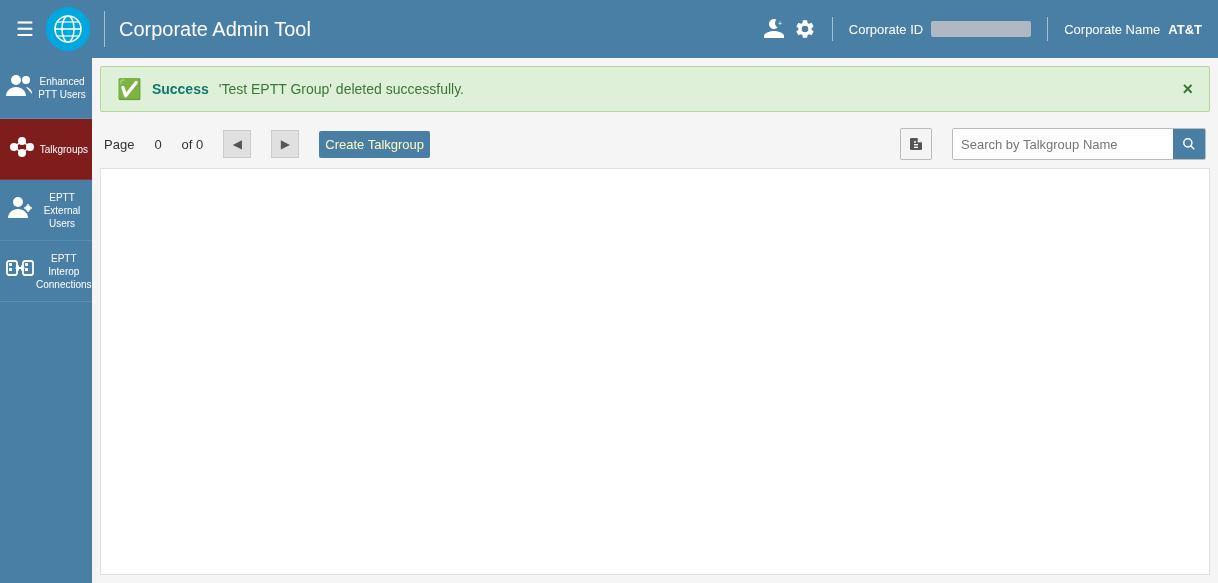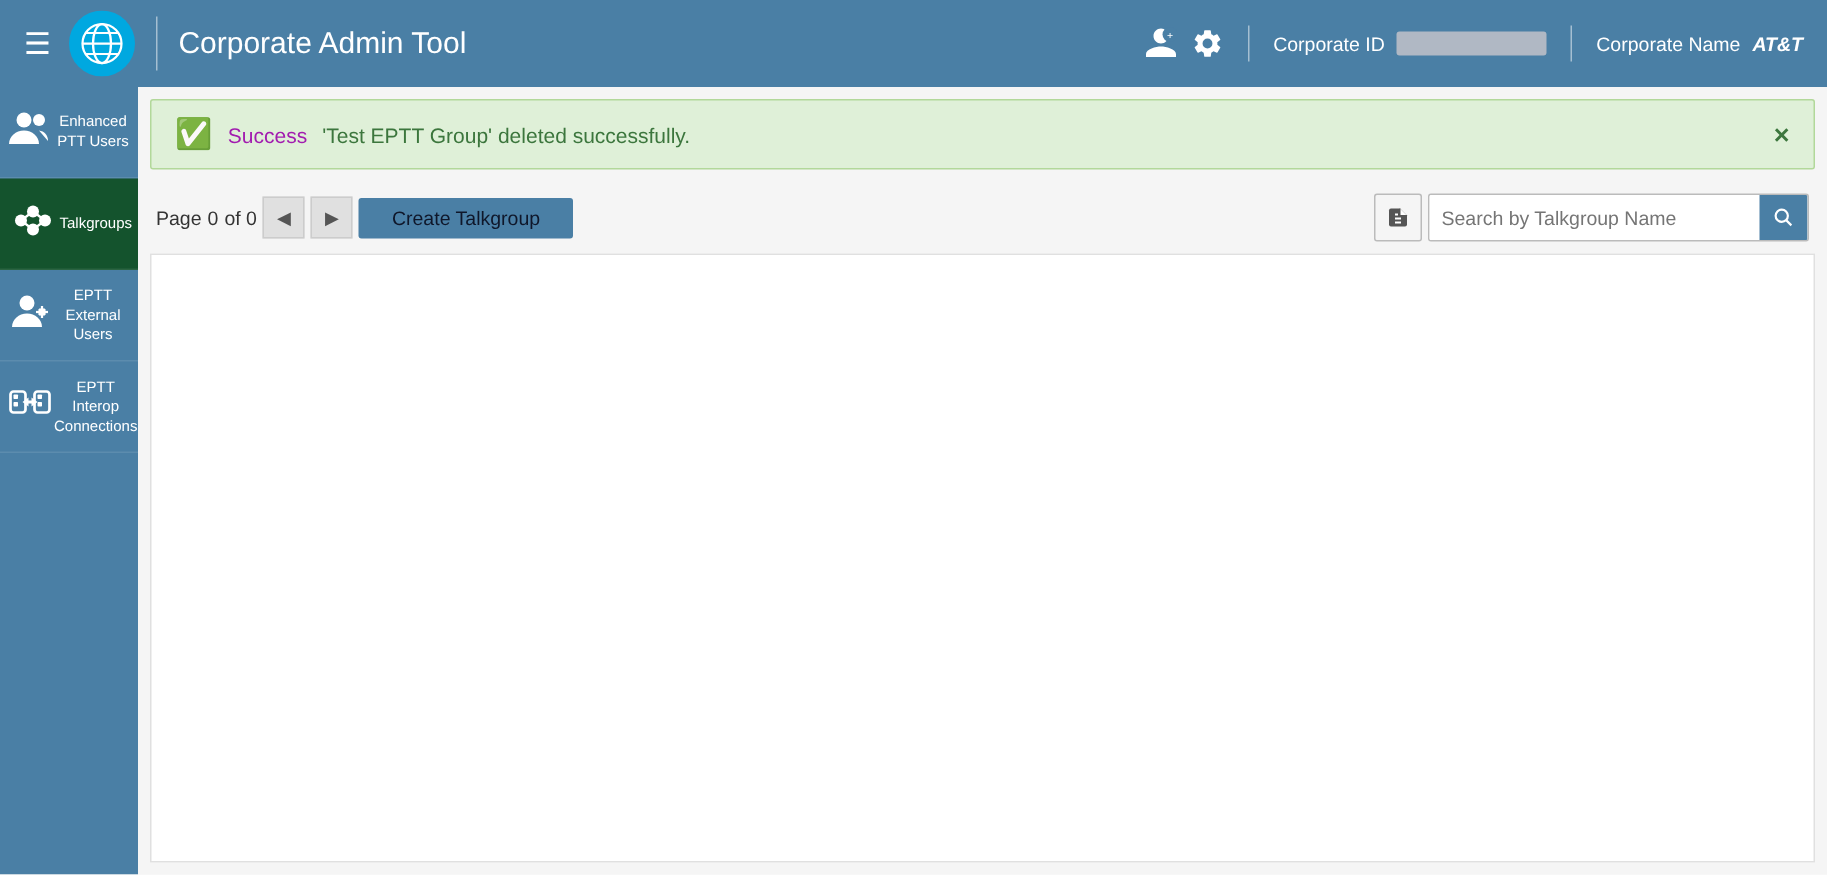--- a/index.html
+++ b/index.html
@@ -78,21 +78,21 @@
       flex-direction: row;
       align-items: center;
       padding: 10px 4px;
       cursor: pointer;
       color: white;
       font-size: 11px;
       text-align: center;
       border-bottom: 1px solid rgba(255,255,255,0.1);
     }
     .sidebar-item.active {
-      background: #14532d;
+      background: #7f1d1d;
     }
     .sidebar-icon {
       width: 36px;
       height: 36px;
       margin-bottom: 4px;
       display: flex;
       align-items: center;
       justify-content: center;
     }
     .sidebar-icon svg {
@@ -116,22 +116,22 @@
       padding: 10px 16px;
       gap: 10px;
       margin: 8px;
       border-radius: 2px;
     }
     .success-icon {
       color: #4caf50;
       font-size: 20px;
     }
     .success-label {
-      font-weight: normal;
-      color: #a21caf;
+      font-weight: bold;
+      color: #0f766e;
       font-size: 14px;
       text-align: center;
     }
     .success-message {
       color: #3c763d;
       font-size: 14px;
     }
     .success-close {
       margin-left: auto;
       cursor: pointer;
@@ -141,43 +141,43 @@
       border: none;
       font-weight: bold;
       line-height: 1;
     }
 
     
     .toolbar {
       display: flex;
       align-items: center;
       padding: 8px 12px;
-      gap: 4px;
+      gap: 20px;
     }
     .page-label {
       font-size: 13px;
       color: #333;
     }
     .nav-btn {
       width: 28px;
       height: 28px;
       background: #e0e0e0;
       border: 1px solid #ccc;
       cursor: pointer;
       display: flex;
       align-items: center;
       justify-content: center;
       font-size: 12px;
       color: #555;
     }
     .create-btn {
       background: #4a7fa5;
-      color: #0f172a;
+      color: #fef9c3;
       border: none;
-      padding: 6px 22px;
+      padding: 6px 6px;
       font-size: 13px;
       cursor: pointer;
       border-radius: 2px;
     }
     .toolbar-spacer { flex: 1; }
     .export-btn {
       width: 32px;
       height: 32px;
       background: none;
       border: 1px solid #bbb;
@@ -254,21 +254,21 @@
     </svg>
 
     <div class="header-divider-v"></div>
 
     <span style="font-size:13px;">Corporate ID</span>
     <span class="corp-id-value"></span>
 
     <div class="header-divider-v"></div>
 
     <span style="font-size:13px;">Corporate Name</span>
-    <span style="font-size:13px;font-weight:bold;font-style:italic;">AT&amp;T</span>
+    <span style="font-size:13px;font-weight:bold;">AT&amp;T</span>
   </div>
 </div>
 
 <div class="layout">
 
   <div class="sidebar">
 
     <div class="sidebar-item">
       <div class="sidebar-icon">
         <svg width="32" height="32" viewBox="0 0 32 32" fill="white">

